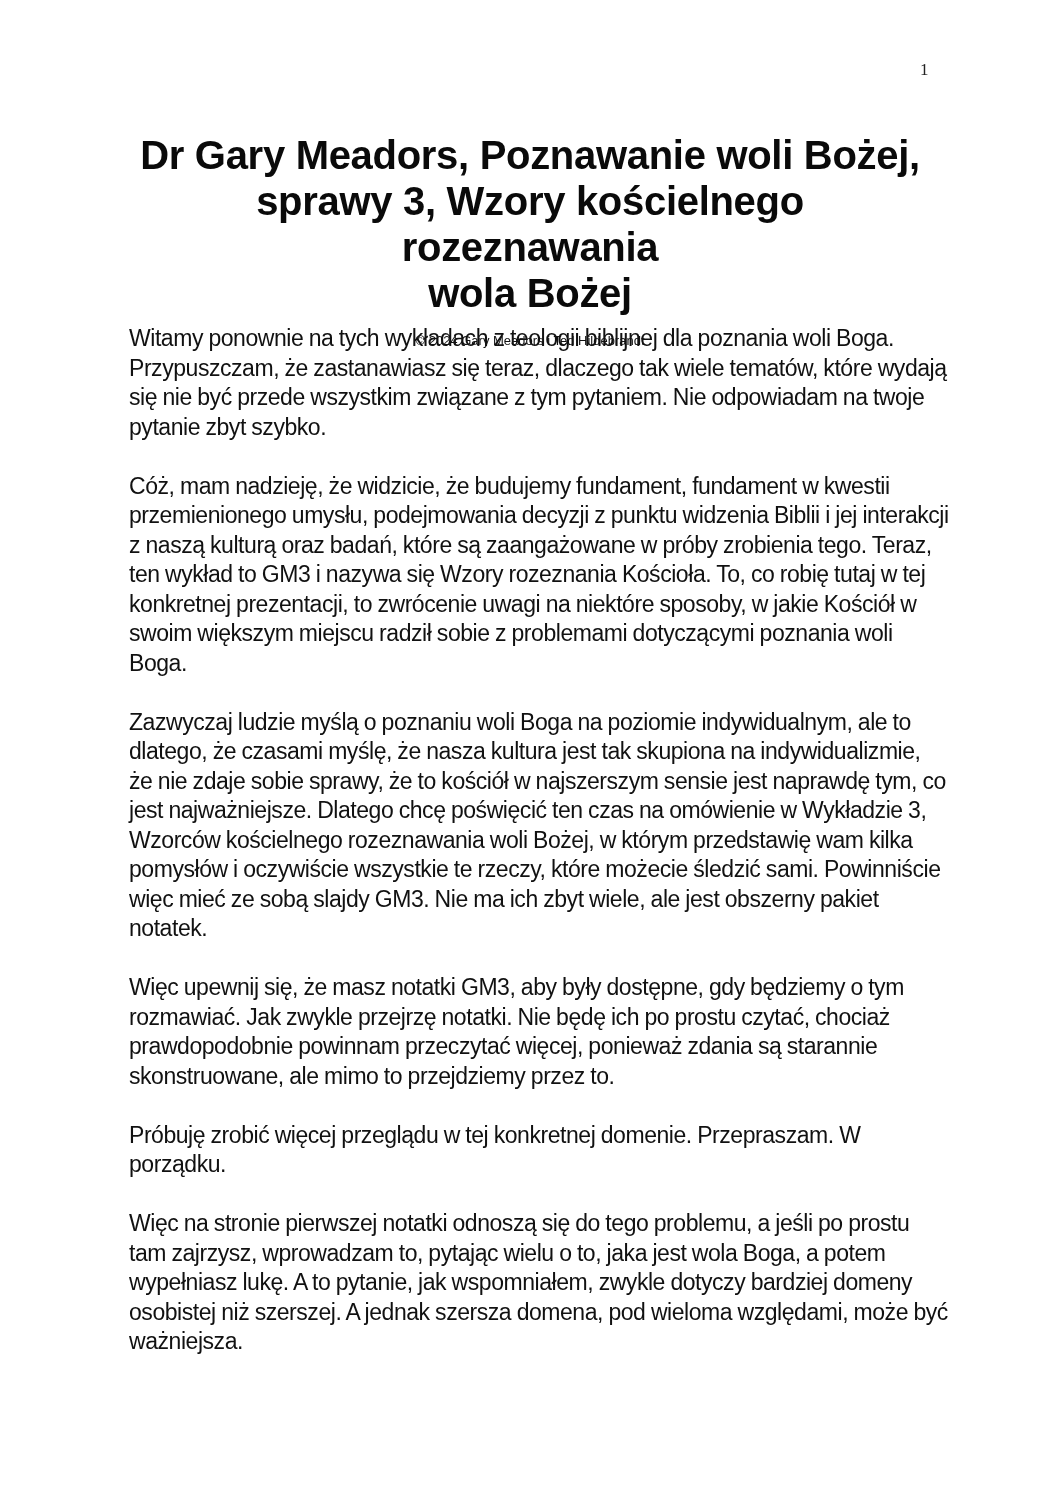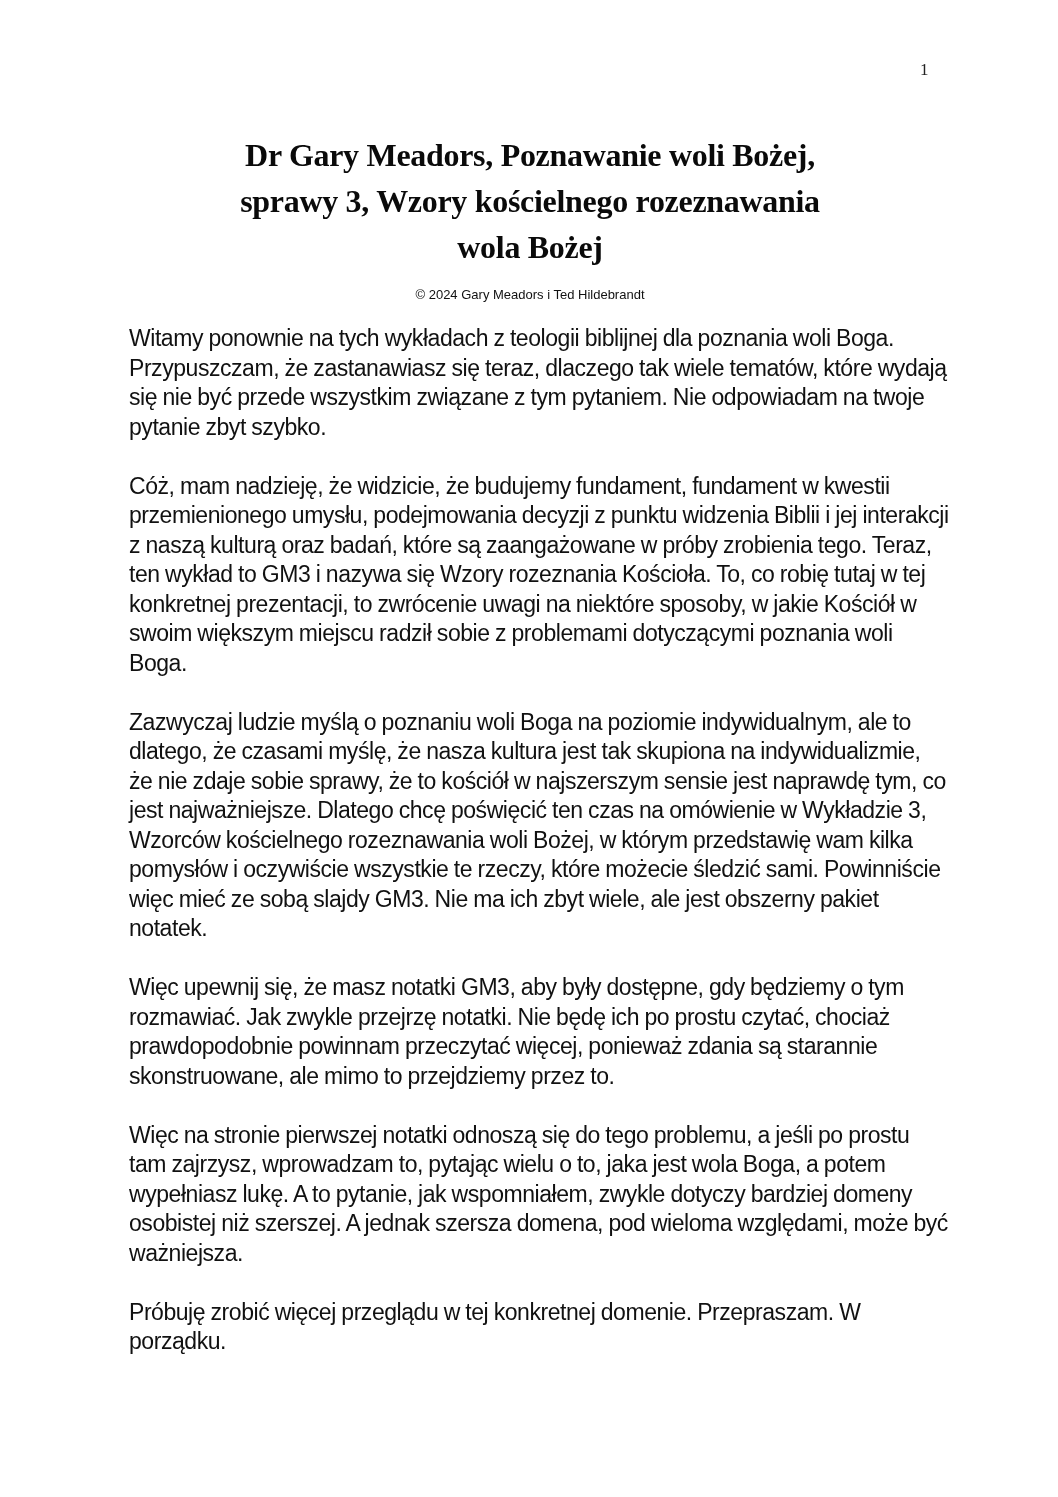--- a/index.html
+++ b/index.html
@@ -24,23 +24,23 @@
       color: #222;
     }
     .title-block {
       position: absolute;
       top: 132px;
       left: 130px;
       width: 800px;
       text-align: center;
     }
     .title {
-      font-family: Liberation Serif, serif;
+      font-family: Liberation Sans, sans-serif;
       font-weight: bold;
-      font-size: 32px;
+      font-size: 40px;
       line-height: 46px;
       margin: 0;
       letter-spacing: -0.3px;
       color: #0a0a0a;
     }
     .copyright {
       font-family: "Liberation Sans", sans-serif;
       font-size: 13px;
       line-height: 26px;
       margin-top: 12px;
@@ -73,15 +73,15 @@
     <span>wola Bożej</span>
   </h1>
   <div class="copyright">© 2024 Gary Meadors i Ted Hildebrandt</div>
 </div>
 
 <div class="body-text">
   <p>Witamy ponownie na tych wykładach z teologii biblijnej dla poznania woli Boga. Przypuszczam, że zastanawiasz się teraz, dlaczego tak wiele tematów, które wydają się nie być przede wszystkim związane z tym pytaniem. Nie odpowiadam na twoje pytanie zbyt szybko.</p>
   <p>Cóż, mam nadzieję, że widzicie, że budujemy fundament, fundament w kwestii przemienionego umysłu, podejmowania decyzji z punktu widzenia Biblii i jej interakcji z naszą kulturą oraz badań, które są zaangażowane w próby zrobienia tego. Teraz, ten wykład to GM3 i nazywa się Wzory rozeznania Kościoła. To, co robię tutaj w tej konkretnej prezentacji, to zwrócenie uwagi na niektóre sposoby, w jakie Kościół w swoim większym miejscu radził sobie z problemami dotyczącymi poznania woli Boga.</p>
   <p>Zazwyczaj ludzie myślą o poznaniu woli Boga na poziomie indywidualnym, ale to dlatego, że czasami myślę, że nasza kultura jest tak skupiona na indywidualizmie, że nie zdaje sobie sprawy, że to kościół w najszerszym sensie jest naprawdę tym, co jest najważniejsze. Dlatego chcę poświęcić ten czas na omówienie w Wykładzie 3, Wzorców kościelnego rozeznawania woli Bożej, w którym przedstawię wam kilka pomysłów i oczywiście wszystkie te rzeczy, które możecie śledzić sami. Powinniście więc mieć ze sobą slajdy GM3. Nie ma ich zbyt wiele, ale jest obszerny pakiet notatek.</p>
   <p>Więc upewnij się, że masz notatki GM3, aby były dostępne, gdy będziemy o tym rozmawiać. Jak zwykle przejrzę notatki. Nie będę ich po prostu czytać, chociaż prawdopodobnie powinnam przeczytać więcej, ponieważ zdania są starannie skonstruowane, ale mimo to przejdziemy przez to.</p>
+  <p>Próbuję zrobić więcej przeglądu w tej konkretnej domenie. Przepraszam. W porządku.</p>
   <p>Więc na stronie pierwszej notatki odnoszą się do tego problemu, a jeśli po prostu tam zajrzysz, wprowadzam to, pytając wielu o to, jaka jest wola Boga, a potem wypełniasz lukę. A to pytanie, jak wspomniałem, zwykle dotyczy bardziej domeny osobistej niż szerszej. A jednak szersza domena, pod wieloma względami, może być ważniejsza.</p>
-  <p>Próbuję zrobić więcej przeglądu w tej konkretnej domenie. Przepraszam. W porządku.</p>
 </div>
 
 </body></html>

